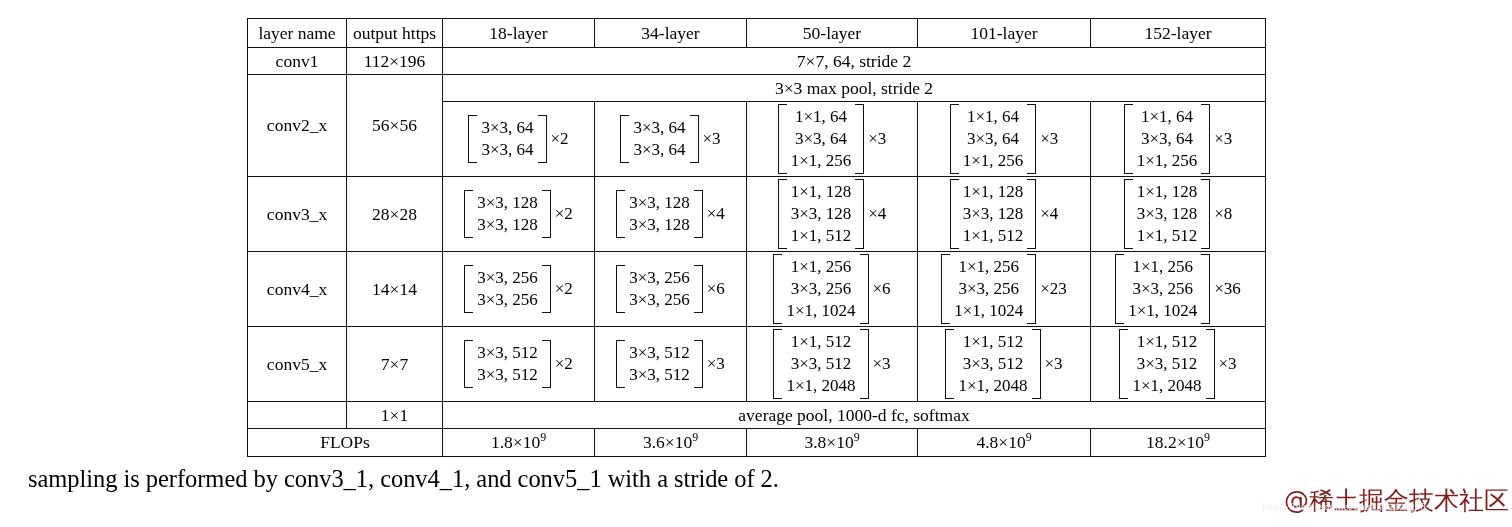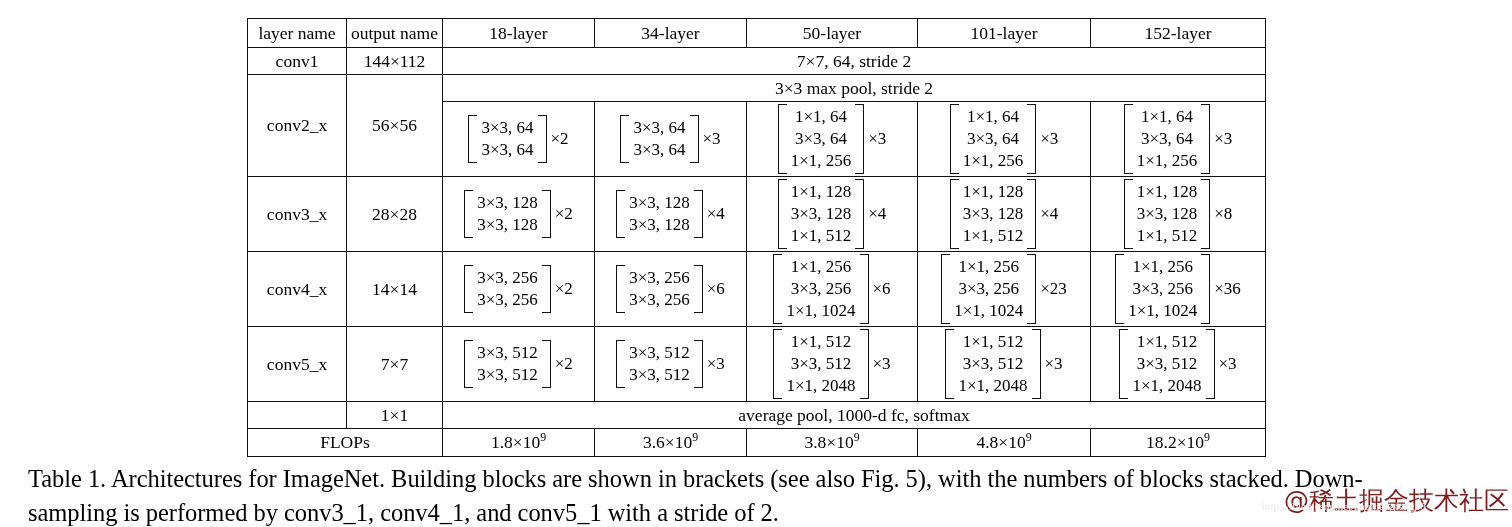--- a/index.html
+++ b/index.html
@@ -170,31 +170,31 @@
           <col class="c-18">
           <col class="c-34">
           <col class="c-50">
           <col class="c-101">
           <col class="c-152">
       </colgroup>
       <tbody>
 
         <tr class="hrow top-rule">
           <td class="lbl">layer name</td>
-          <td class="lbl">output name</td>
+          <td class="lbl">output https</td>
           <td class="lbl">18-layer</td>
           <td class="lbl">34-layer</td>
           <td class="lbl">50-layer</td>
           <td class="lbl">101-layer</td>
           <td class="lbl">152-layer</td>
         </tr>
 
         <tr class="srow">
           <td class="lbl">conv1</td>
-          <td class="lbl">144×112</td>
+          <td class="lbl">112×196</td>
           <td class="spanwide" colspan="5">
               <span class="inner">7×7, 64, stride 2</span>
             </td>
         </tr>
 
         <tr class="srow">
           <td class="lbl" rowspan="2">conv2_x</td>
           <td class="lbl" rowspan="2">56×56</td>
           <td class="spanwide" colspan="5">
               <span class="inner">3×3 max pool, stride 2</span>
@@ -425,21 +425,20 @@
           <td class="lbl"><span>3.6×10</span><span class="sup">9</span></td>
           <td class="lbl"><span>3.8×10</span><span class="sup">9</span></td>
           <td class="lbl"><span>4.8×10</span><span class="sup">9</span></td>
           <td class="lbl"><span>18.2×10</span><span class="sup">9</span></td>
         </tr>
       </tbody>
     </table>
   </div>
 
   <div id="caption">
-    <span class="line">Table 1. Architectures for ImageNet. Building blocks are shown in brackets (see also Fig. 5), with the numbers of blocks stacked. Down-</span>
     <span class="line">sampling is performed by conv3_1, conv4_1, and conv5_1 with a stride of 2.</span>
   </div>
 
   <div id="watermark">
     <div id="wm-handle">@稀土掘金技术社区</div>
     <div id="wm-url">https://blog.csdn.net/anqiliangfeng50</div>
   </div>
 
 </div>
 

